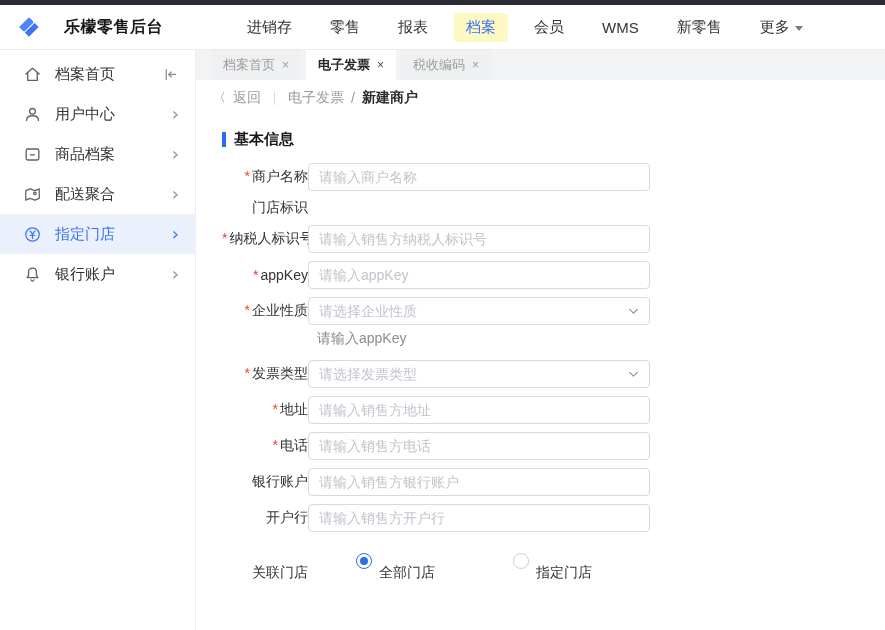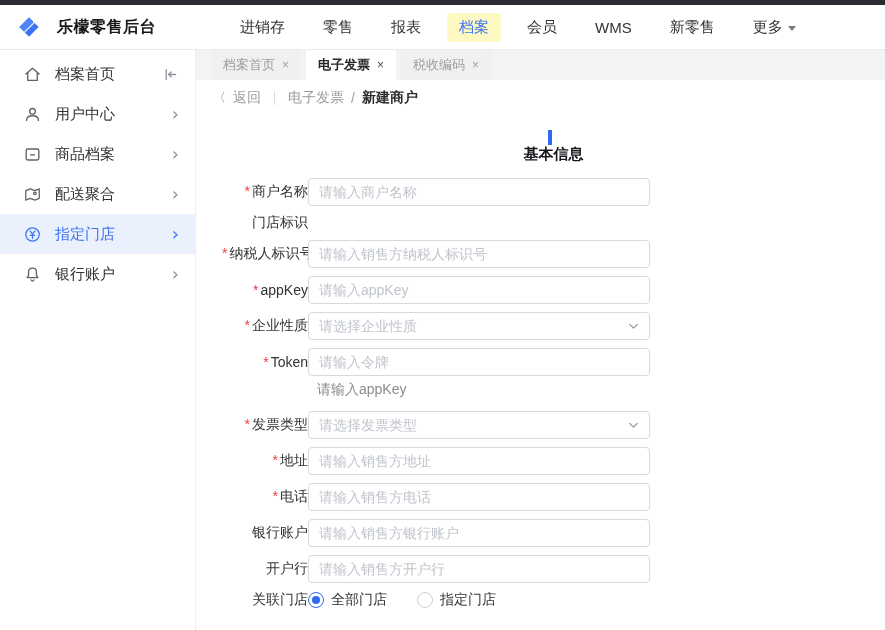--- a/index.html
+++ b/index.html
@@ -9,21 +9,21 @@
     background:#ffffff; color:#333; overflow:hidden;
   }
   .page { width:885px; height:630px; display:flex; flex-direction:column; }
 
   
   .top-strip { height:5px; background:#2b2b33; flex:0 0 auto; }
 
   
   .header { height:45px; flex:0 0 auto; display:flex; align-items:center;
     border-bottom:1px solid #ebebeb; background:#fff; padding:0 18px; }
-  .brand { display:flex; align-items:center; gap:17px; }
+  .brand { display:flex; align-items:center; gap:24px; }
   .brand-logo { width:22px; height:22px; display:block; }
   .brand-name { font-size:16px; font-weight:bold; color:#17181a; letter-spacing:.5px; }
   .topnav { display:flex; align-items:center; margin-left:72px; gap:14px; }
   .topnav-item { font-size:15px; color:#333; padding:5px 12px; border-radius:4px;
     cursor:pointer; white-space:nowrap; display:flex; align-items:center; gap:5px; }
   .topnav-item.active { color:#3d73f5; background:#fef9c3; }
   .caret { width:0; height:0; border-left:4.5px solid transparent; border-right:4.5px solid transparent;
     border-top:5px solid #7a7a7a; display:inline-block; margin-top:2px; }
 
   
@@ -54,47 +54,47 @@
   .breadcrumb { height:36px; display:flex; align-items:center; padding-left:17px; font-size:14px; }
   .bc-back { display:flex; align-items:center; gap:7px; color:#9b9b9b; cursor:pointer; }
   .bc-back-arrow { font-size:13px; color:#8a8a8a; }
   .bc-sep-bar { width:1px; height:14px; background:#dcdcdc; margin:0 13px; }
   .bc-parent { color:#9b9b9b; cursor:pointer; }
   .bc-slash { color:#9b9b9b; margin:0 7px; }
   .bc-current { color:#2b2b2b; font-weight:bold; }
 
   
   .form-area { padding:6px 0 0 26px; }
-  .section-head { display:flex; align-items:center; margin:8px 0 14px 0;flex-direction:column; }
+  .section-head { display:flex; align-items:center; margin:8px 0 14px 0; }
   .section-bar { width:4px; height:15px; background:#2f6bf0; margin-right:8px; }
   .section-title { font-size:15px; font-weight:bold; color:#16181c; }
 
   .form-row { display:flex; align-items:center; margin-bottom:8px; }
   .f-label { width:86px; flex:0 0 auto; text-align:right; font-size:14px; color:#333;
     white-space:nowrap; }
   .req { color:#f23c3c; margin-right:2px; }
   .f-control { position:relative; width:342px; }
   .f-input { width:342px; height:28px; border:1px solid #d9d9d9; border-radius:4px;
     padding:0 10px; font-size:14px; color:#333; background:#fff; outline:none;
     font-family:"Liberation Sans","DejaVu Sans",sans-serif; }
   .f-input::placeholder { color:#c0c4cc; opacity:1; }
   .sel-arrow { position:absolute; right:10px; top:50%; transform:translateY(-50%);
     color:#909399; pointer-events:none; display:flex; }
   .helper-row { display:flex; margin:-3px 0 12px 0; }
   .helper-spacer { width:95px; flex:0 0 auto; }
   .helper-text { font-size:14px; color:#8c8c8c; }
 
-  .radio-row { display:flex; align-items:flex-end; margin-top:4px; }
+  .radio-row { display:flex; align-items:flex-end; margin-top:4px;gap:48px; }
   .radio-opt { display:flex; align-items:center; margin-right:30px; cursor:pointer; }
   .radio-circle { width:16px; height:16px; border-radius:50%; border:1px solid #cfcfcf;
     background:#fff; display:flex; align-items:center; justify-content:center; margin-right:7px; }
   .radio-opt.selected .radio-circle { border-color:#2f6bf0; }
   .radio-dot { width:8px; height:8px; border-radius:50%; background:transparent; }
   .radio-opt.selected .radio-dot { background:#2f6bf0; }
-  .radio-label { font-size:14px; color:#333; }
+  .radio-label { font-size:14px; color:#333;margin-top:24px; }
 </style>
 </head>
 <body>
 
 <div class="page">
   <div class="top-strip"></div>
 
   <header class="header">
     <div class="brand">
       <svg class="brand-logo" viewBox="0 0 24 24">
@@ -252,24 +252,20 @@
               <div class="f-control"><input class="f-input" type="text" placeholder="请输入appKey" style=""></div>
             </div>
             <div class="form-row">
               <div class="f-label"><span class="req">*</span>企业性质</div>
               <div class="f-control"><input class="f-input" type="text" placeholder="请选择企业性质" readonly="" style=""><span class="sel-arrow">
                   <svg width="13" height="13" viewBox="0 0 24 24" fill="none" stroke="currentColor" stroke-width="2.2" stroke-linecap="round" stroke-linejoin="round">
                     <path d="M5 9 L12 16 L19 9"></path>
                   </svg>
                 </span></div>
             </div>
-            <div class="form-row">
-              <div class="f-label"><span class="req">*</span>Token</div>
-              <div class="f-control"><input class="f-input" type="text" placeholder="请输入令牌" style=""></div>
-            </div>
             <div class="helper-row">
               <div class="helper-spacer"></div>
               <div class="helper-text">请输入appKey</div>
             </div>
             <div class="form-row">
               <div class="f-label"><span class="req">*</span>发票类型</div>
               <div class="f-control"><input class="f-input" type="text" placeholder="请选择发票类型" readonly="" style=""><span class="sel-arrow">
                   <svg width="13" height="13" viewBox="0 0 24 24" fill="none" stroke="currentColor" stroke-width="2.2" stroke-linecap="round" stroke-linejoin="round">
                     <path d="M5 9 L12 16 L19 9"></path>
                   </svg>

